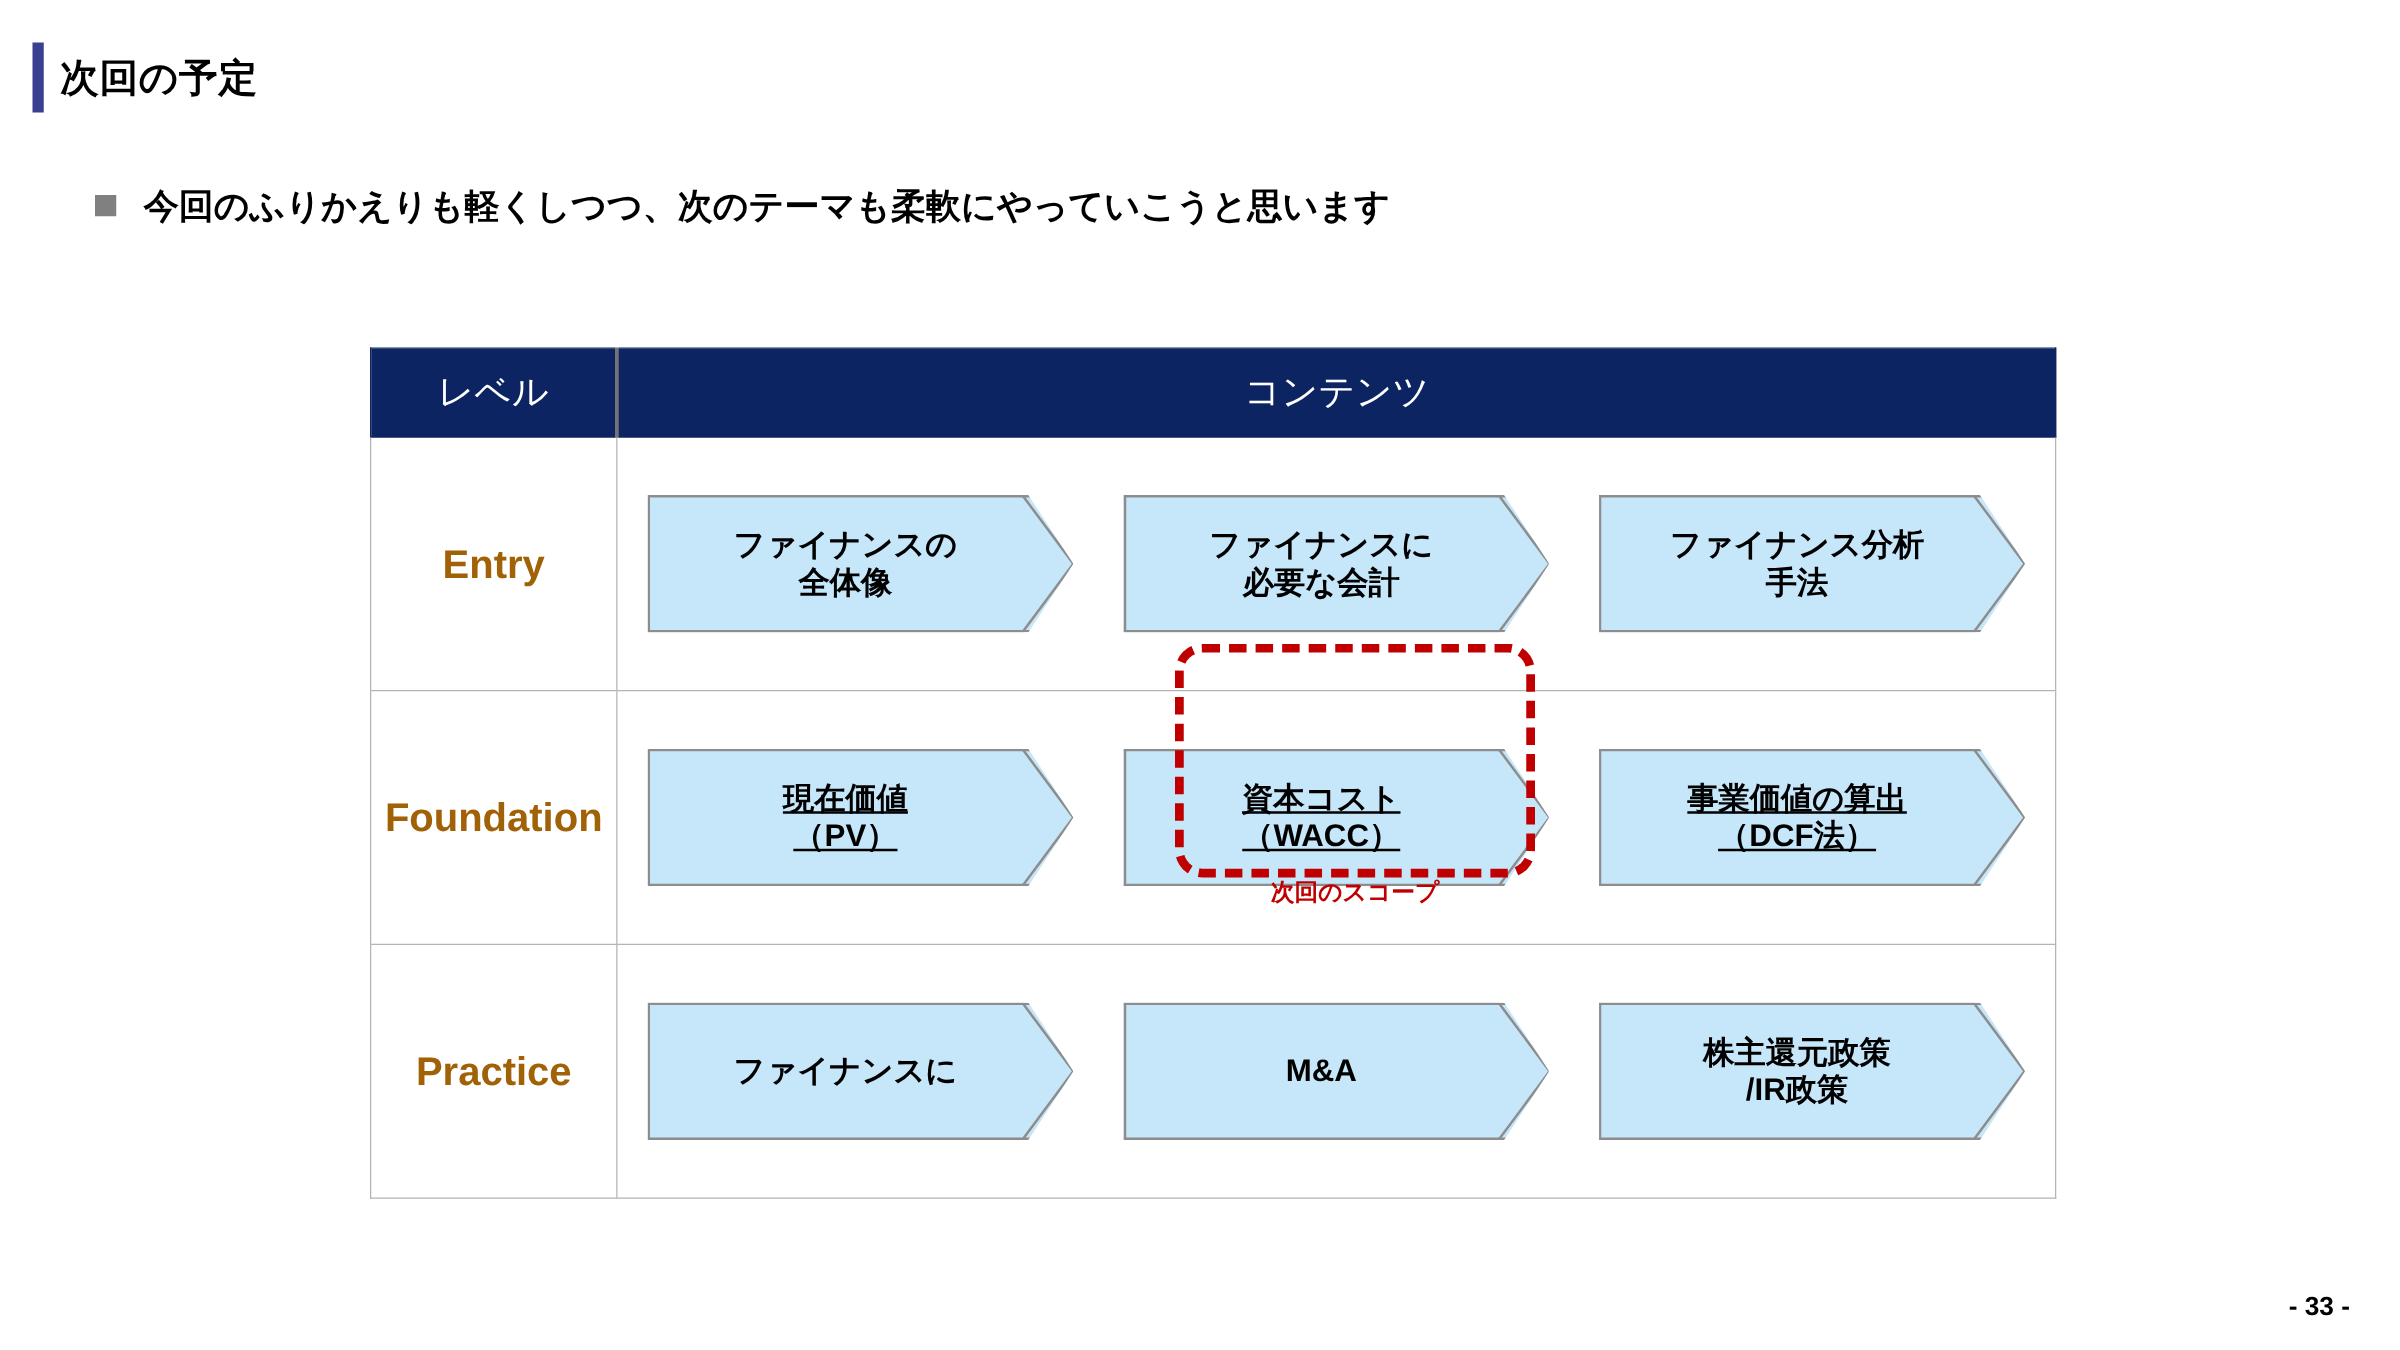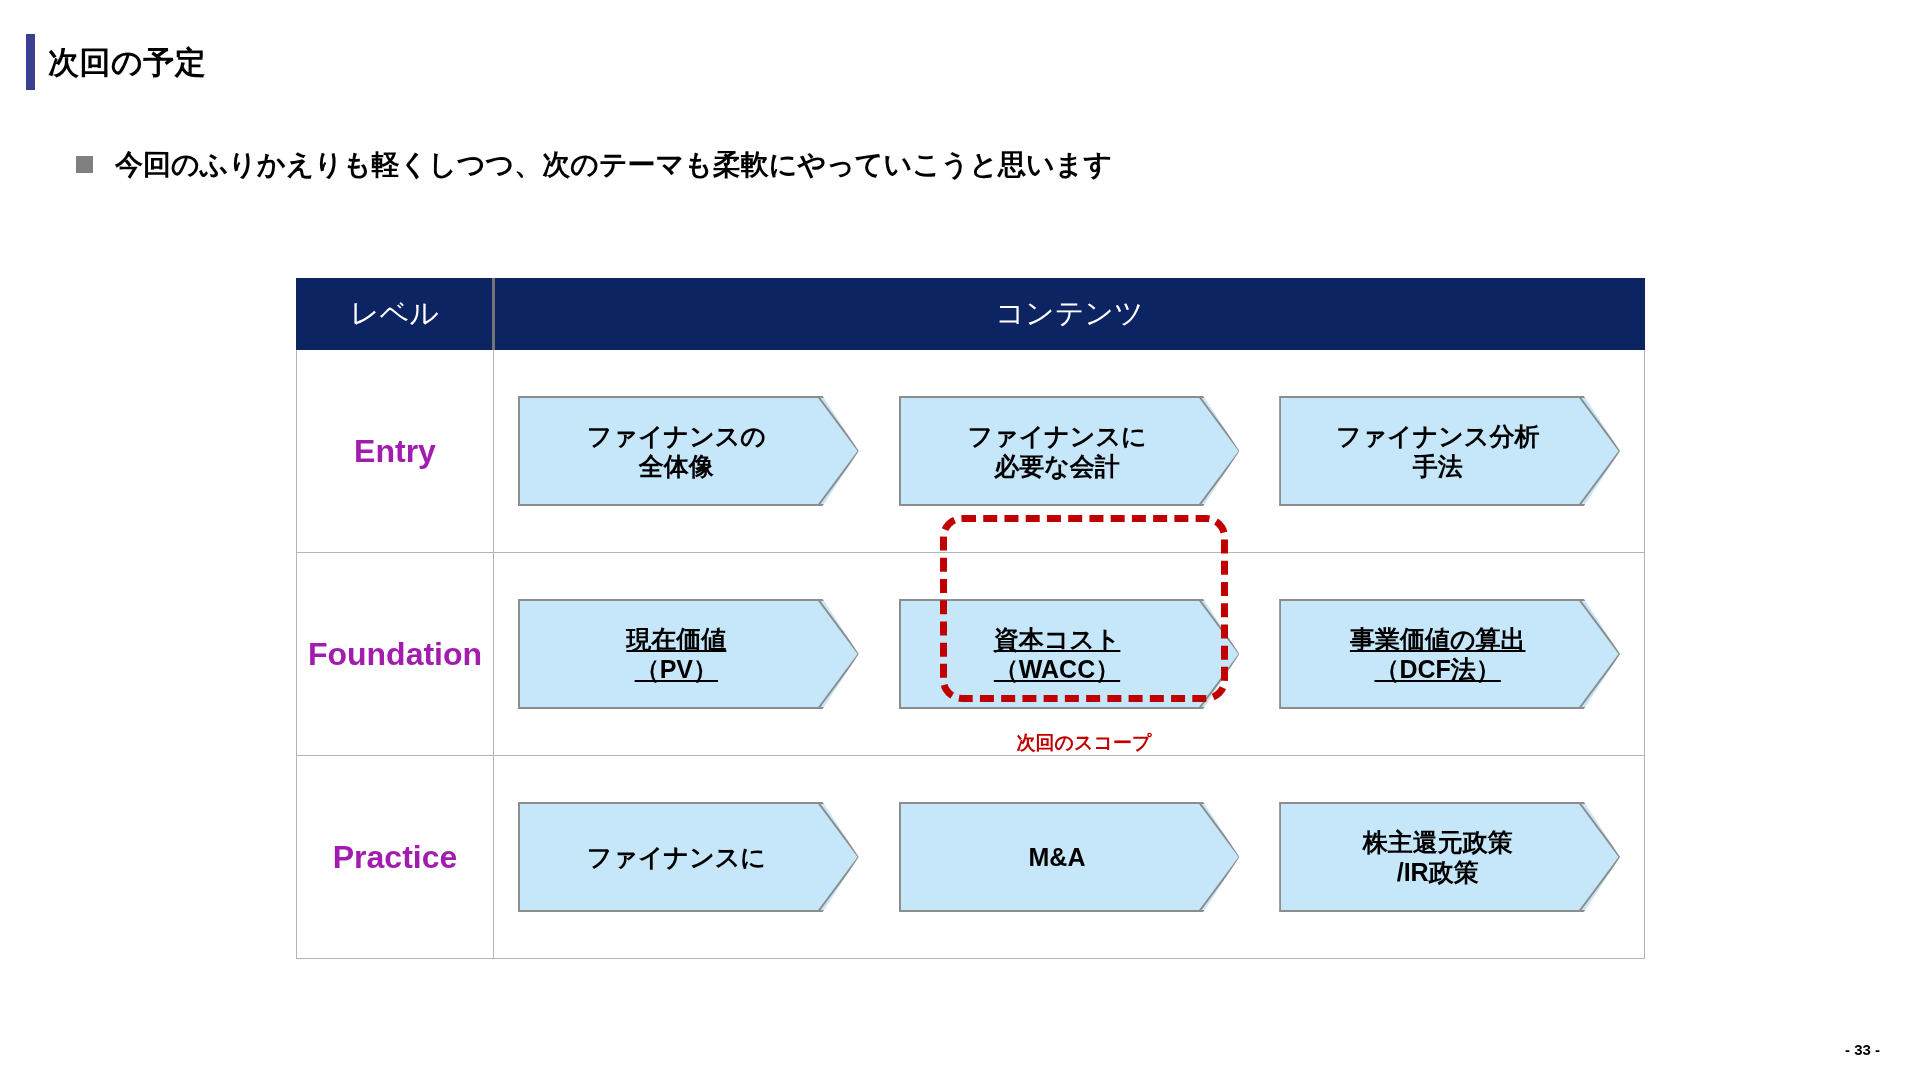--- a/index.html
+++ b/index.html
@@ -86,21 +86,21 @@
     border-right: 3px solid #737373;
   }
   .col-level { width: 197px; }
   .col-content { width: auto; }
 
   .level-cell {
     text-align: center;
     vertical-align: middle;
     font-size: 32px;
     font-weight: bold;
-    color: #a21caf;
+    color: #a16207;
     line-height: 1.15;
     word-break: break-all;
   }
   .content-cell {
     vertical-align: middle;
     padding: 0;
     position: relative;
   }
   .row-entry .content-cell,
   .row-practice .content-cell { height: 202px; }
@@ -175,29 +175,28 @@
     position: absolute;
     left: 446px;
     top: 152px;
     width: 288px;
     text-align: center;
     color: #c00000;
     font-size: 19px;
     font-weight: bold;
     z-index: 6;
     line-height: 1;
-    margin-top: 28px;
   }
 
   
   .page-num {
     position: absolute;
     right: 40px;
     bottom: 22px;
-    font-size: 15px;
+    font-size: 21px;
     font-weight: bold;
     color: #000000;
   }
 </style>
 </head>
 <body>
 
 <div class="title-row">
   <div class="title-bar"></div>
   <div class="title-text">次回の予定</div>

